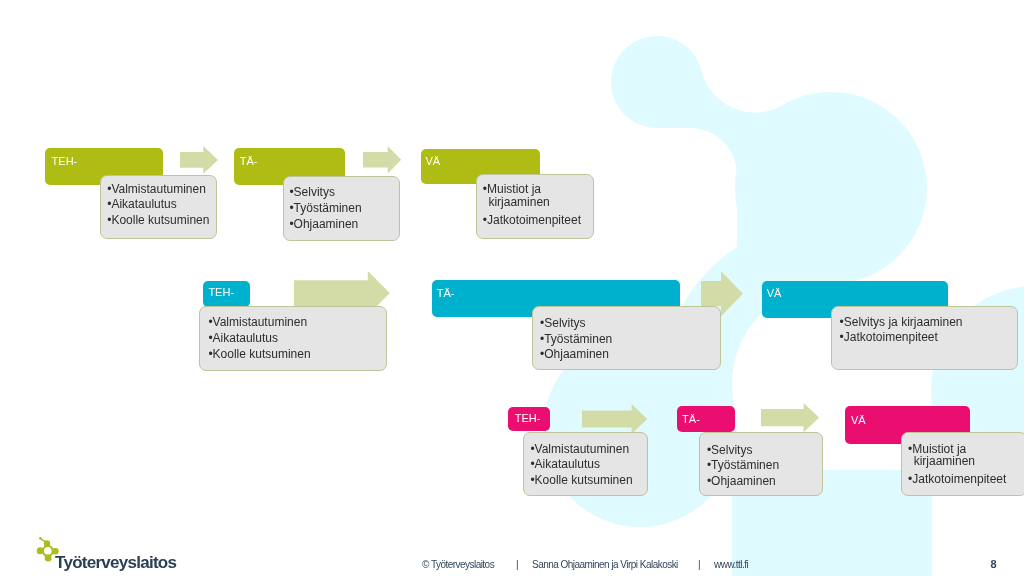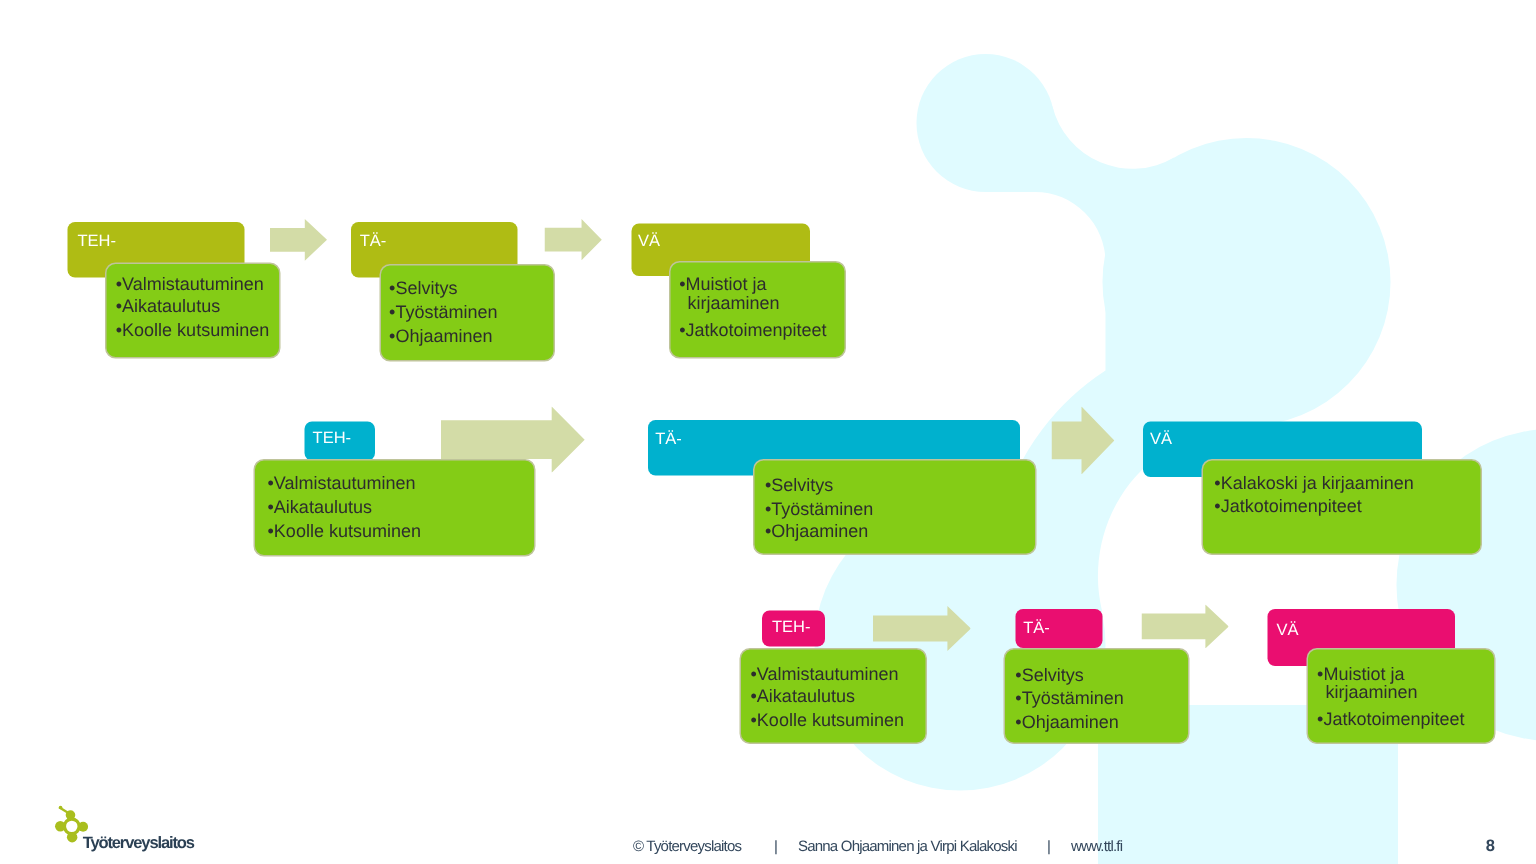--- a/index.html
+++ b/index.html
@@ -6,30 +6,30 @@
   html,body{margin:0;padding:0;}
   body{width:1024px;height:576px;background:#ffffff;overflow:hidden;
        font-family:"Liberation Sans",sans-serif;position:relative;
        -webkit-font-smoothing:antialiased;}
   .slide{position:absolute;left:0;top:0;width:1024px;height:576px;overflow:hidden;background:#fff;}
   .bg{position:absolute;left:0;top:0;width:1024px;height:576px;}
 
   .chip{position:absolute;border-radius:5px;box-sizing:border-box;}
   .chip .lbl{position:absolute;color:#ffffff;font-size:11px;line-height:11px;white-space:nowrap;}
 
-  .card{position:absolute;box-sizing:border-box;background:#84cc16;
-        border:1px solid #bfc49a;border-radius:7px;}
+  .card{position:absolute;box-sizing:border-box;background:#e5e5e5;
+        border:1px solid #bfc49a;border-radius:7px;margin-left:30px;}
   .li{position:absolute;color:#2d2d2d;font-size:12px;line-height:12px;white-space:nowrap;}
 
   .arrow{position:absolute;}
 
   .ftext{position:absolute;font-size:10px;line-height:10px;color:#33475c;font-weight:normal;white-space:nowrap;letter-spacing:-0.53px;}
   .pagenum{position:absolute;font-size:11px;line-height:11px;color:#33475c;font-weight:bold;}
   .logo{position:absolute;}
-  .logotext{position:absolute;font-size:11px;line-height:11.5px;color:#2b4054;font-weight:bold;white-space:nowrap;letter-spacing:-0.74px;text-align:right;}
+  .logotext{position:absolute;font-size:17px;line-height:11.5px;color:#2b4054;font-weight:bold;white-space:nowrap;letter-spacing:-0.74px;text-align:right;}
 </style>
 </head>
 <body>
 
 <div class="slide">
 
   <svg class="bg" viewBox="0 0 1024 576" xmlns="http://www.w3.org/2000/svg">
     <defs>
         <clipPath id="slideclip">
           <rect x="0" y="0" width="1024" height="576"></rect>
@@ -112,21 +112,21 @@
       </div>
       <div class="card" style="left:501.5px;top:305.9px;width:189.3px;height:64.4px;">
         <div class="li" style="left:7.5px;top:10.5px;">•Selvitys</div>
         <div class="li" style="left:7.5px;top:25.7px;">•Työstäminen</div>
         <div class="li" style="left:7.5px;top:41.5px;">•Ohjaaminen</div>
       </div>
       <div class="chip" style="left:761.7px;top:281px;width:185.9px;height:37.1px;background:#00B1CE;">
         <div class="lbl" style="left:5px;top:7.2px;">VÄ</div>
       </div>
       <div class="card" style="left:800.9px;top:306.1px;width:187.4px;height:64.1px;">
-        <div class="li" style="left:7.7px;top:9.3px;">•Kalakoski ja kirjaaminen</div>
+        <div class="li" style="left:7.7px;top:9.3px;">•Selvitys ja kirjaaminen</div>
         <div class="li" style="left:7.7px;top:24.200000000000003px;">•Jatkotoimenpiteet</div>
       </div>
       <div class="chip" style="left:507.8px;top:406.7px;width:42.5px;height:24.7px;background:#EA0E70;">
         <div class="lbl" style="left:6.9px;top:5.9px;">TEH-</div>
       </div>
       <div class="card" style="left:493.2px;top:431.9px;width:124.6px;height:64.4px;">
         <div class="li" style="left:6.2px;top:9.9px;">•Valmistautuminen</div>
         <div class="li" style="left:6.2px;top:25.1px;">•Aikataulutus</div>
         <div class="li" style="left:6.2px;top:41.4px;">•Koolle kutsuminen</div>
       </div>

